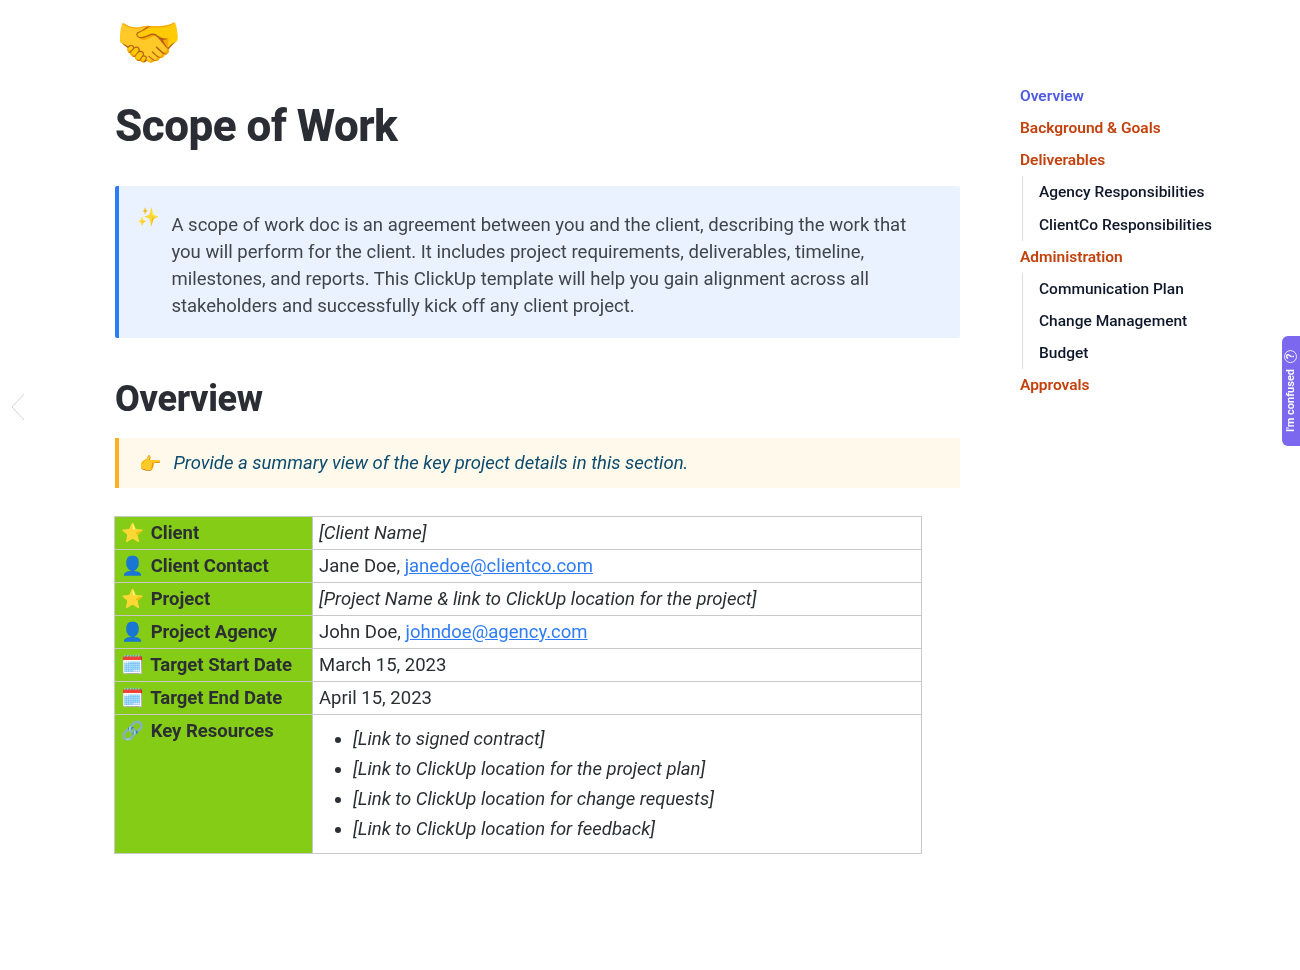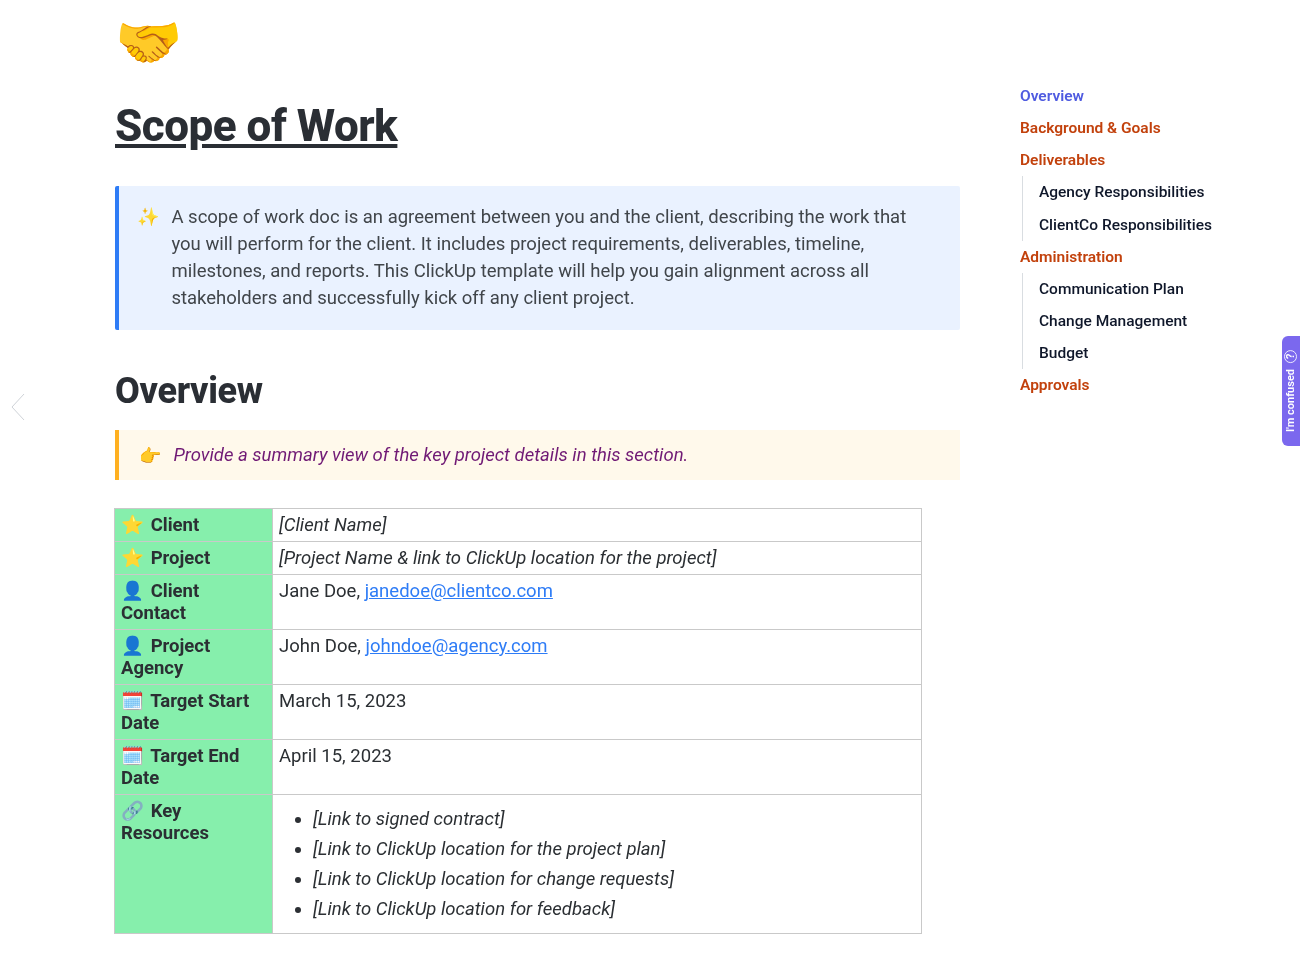--- a/index.html
+++ b/index.html
@@ -26,40 +26,40 @@
       line-height: 1;
       margin-bottom: 30px;
       margin-top: 6px;
     }
     .title {
       font-size: 44px;
       font-weight: 800;
       color: #2a2e34;
       margin-bottom: 34px;
       letter-spacing: -0.5px;
-      text-decoration: underline;
     }
     .callout {
       border-left: 4px solid #2e7cf6;
       background: #eaf2ff;
       border-radius: 2px;
       padding: 18px 24px 18px 18px;
       margin-bottom: 40px;
       display: flex;
       gap: 12px;
     }
     .callout .sparkle {
       font-size: 18px;
       line-height: 26px;
       flex-shrink: 0;
     }
     .callout .callout-text {
       font-size: 18.5px;
       line-height: 27px;
       color: #40454a;
+      margin-top: 8px;
     }
     .h2 {
       font-size: 36px;
       font-weight: 800;
       color: #2a2e34;
       margin-bottom: 18px;
       letter-spacing: -0.3px;
     }
     .hint {
       border-left: 4px solid #ffb020;
@@ -70,36 +70,36 @@
       gap: 12px;
       align-items: center;
     }
     .hint .pointer {
       font-size: 18px;
       flex-shrink: 0;
     }
     .hint .hint-text {
       font-style: italic;
       font-size: 18.5px;
-      color: #701a75;
+      color: #0c4a6e;
     }
     table.overview {
       width: 808px;
       border-collapse: collapse;
       font-size: 18.5px;
       margin-left: -1px;
     }
     table.overview td {
       border: 1px solid #c9c9c9;
       padding: 5px 8px 5px 6px;
       vertical-align: top;
     }
     table.overview td.label {
-      background: #86efac;
-      width: 158px;
+      background: #84cc16;
+      width: 198px;
       font-weight: 700;
     }
     table.overview td.label .emoji {
       margin-right: 2px;
       font-weight: normal;
     }
     table.overview td.value .placeholder {
       font-style: italic;
     }
     a.email {
@@ -199,26 +199,26 @@
       <div class="hint-text">Provide a summary view of the key project details in this section.</div>
     </div>
 
     <table class="overview">
       <tbody>
           <tr>
         <td class="label"><span class="emoji">⭐</span> <span>Client</span></td>
         <td class="value"><span class="placeholder">[Client Name]</span></td>
       </tr>
       <tr>
+        <td class="label"><span class="emoji">👤</span> <span>Client Contact</span></td>
+        <td class="value"><span>Jane Doe, </span><a class="email">janedoe@clientco.com</a></td>
+      </tr>
+      <tr>
         <td class="label"><span class="emoji">⭐</span> <span>Project</span></td>
         <td class="value"><span class="placeholder">[Project Name &amp; link to ClickUp location for the project]</span></td>
-      </tr>
-      <tr>
-        <td class="label"><span class="emoji">👤</span> <span>Client Contact</span></td>
-        <td class="value"><span>Jane Doe, </span><a class="email">janedoe@clientco.com</a></td>
       </tr>
       <tr>
         <td class="label"><span class="emoji">👤</span> <span>Project Agency</span></td>
         <td class="value"><span>John Doe, </span><a class="email">johndoe@agency.com</a></td>
       </tr>
       <tr>
         <td class="label"><span class="emoji">🗓️</span> <span>Target Start Date</span></td>
         <td class="value">March 15, 2023</td>
       </tr>
       <tr>

